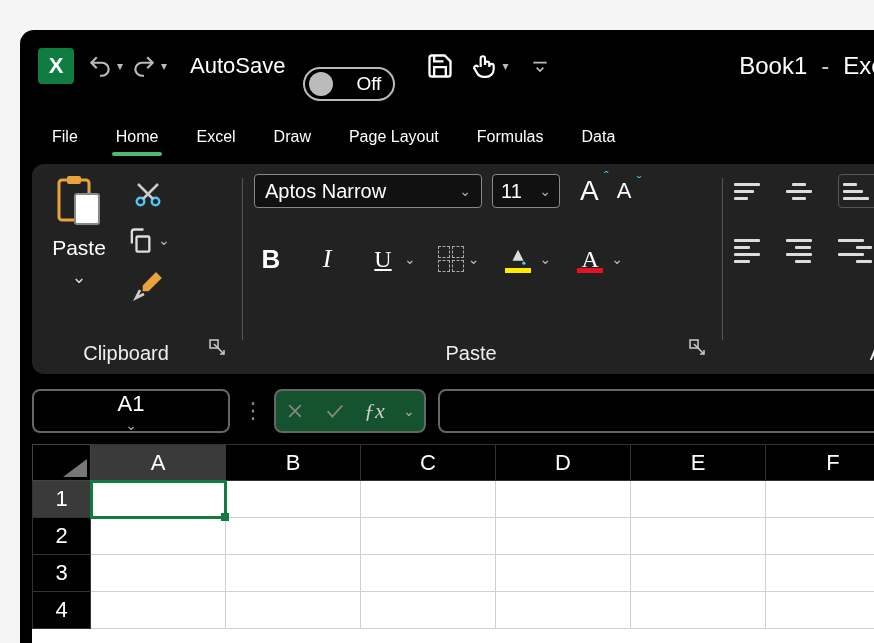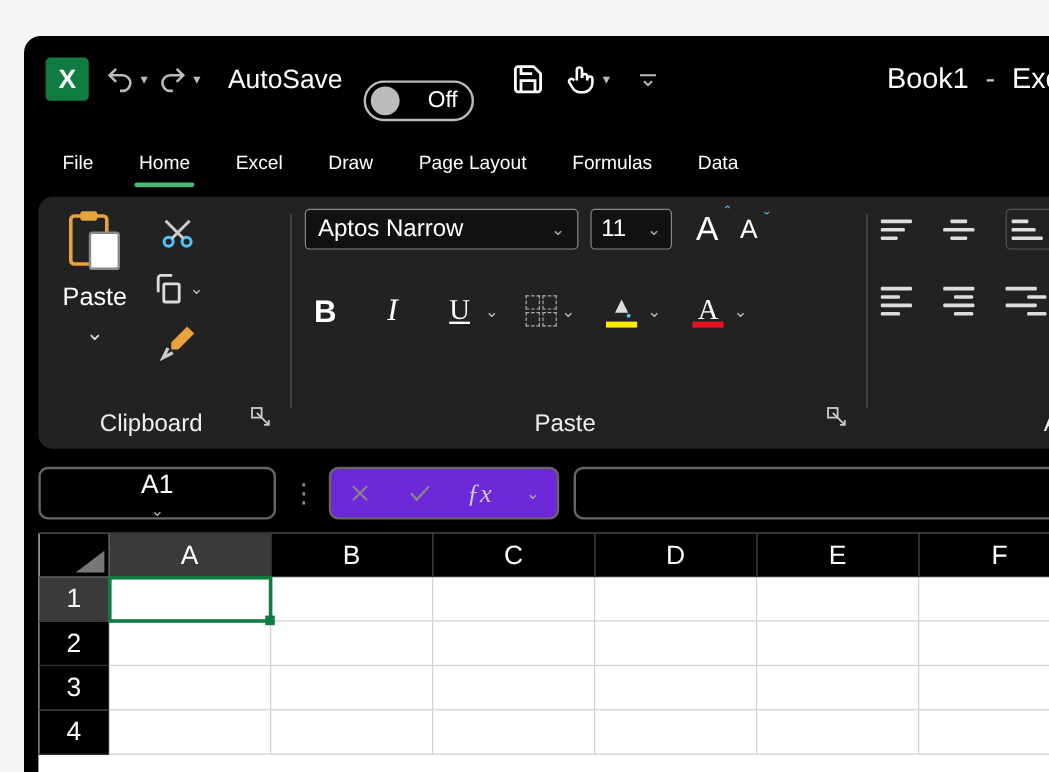--- a/index.html
+++ b/index.html
@@ -70,21 +70,21 @@
   .combo-arrow { font-size:14px; color:#aaa; }
 
   
   .align-group .rowa { display:flex; gap:18px; align-items:center; }
   .align-btn { width:34px; height:34px; display:flex; flex-direction:column; justify-content:center; gap:4px; }
   .align-btn span { height:3px; background:#ddd; border-radius:1px; display:block; }
 
   
   .formula-bar { display:flex; align-items:center; gap:12px; margin:14px 12px 0 12px; height:46px; }
   .name-box { width:198px; height:44px; border:2px solid #666; border-radius:8px; background:#000; display:flex; align-items:center; justify-content:space-between; padding:0 14px; font-size:22px; color:#fff;flex-direction:column; }
-  .fx-controls { width:192px; height:44px; border:2px solid #666; border-radius:8px; background:#6d28d9; display:flex; align-items:center; justify-content:space-around; color:#999; }
+  .fx-controls { width:152px; height:44px; border:2px solid #666; border-radius:8px; background:#14532d; display:flex; align-items:center; justify-content:space-around; color:#999; }
   .fx-input { flex:1; height:44px; border:2px solid #666; border-radius:8px; background:#000; }
   .vdots { color:#888; font-size:22px; letter-spacing:-2px; }
 
   
   .grid-area { margin-top:10px; background:#fff; height:200px; position:relative; overflow:hidden; margin-left:12px;}
   table.sheet { border-collapse:collapse; table-layout:fixed;}
   table.sheet th, table.sheet td { border:1px solid #d0d0d0; }
   .corner { width:58px; height:36px; background:#000; border:1px solid #444 !important; position:relative;}
   .corner::after{ content:""; position:absolute; right:3px; bottom:3px; width:0; height:0; border-style:solid; border-width:0 0 18px 24px; border-color: transparent transparent #777 transparent;}
   .colhead { background:#000; color:#fff; height:36px; font-size:22px; font-weight:400; width:135px; text-align:center; border:1px solid #333 !important;}

